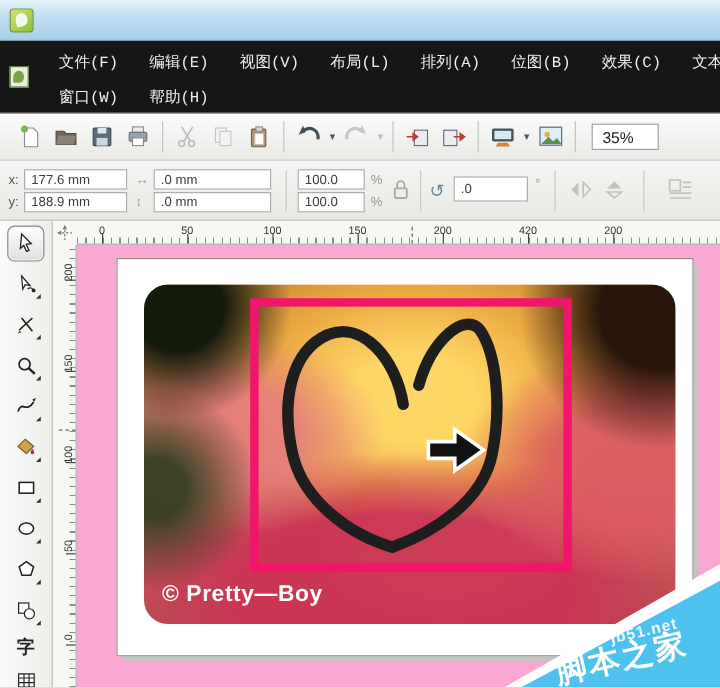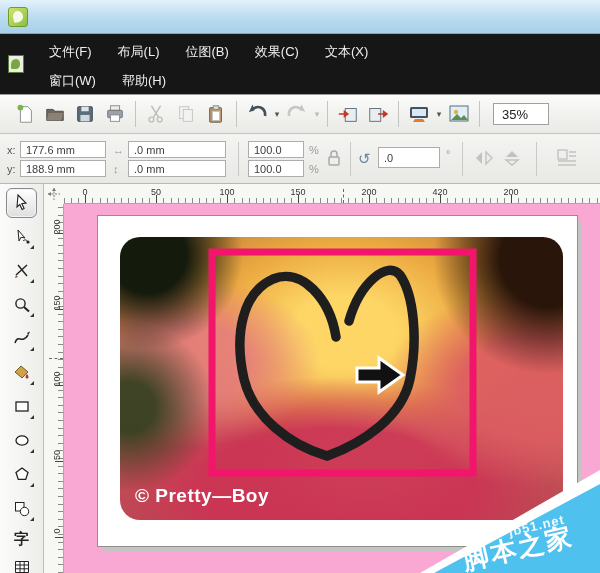--- a/index.html
+++ b/index.html
@@ -19,21 +19,21 @@
 
   
   .menubar { position:absolute; left:0; top:34px; width:600px; height:60px; background:#161616; overflow:hidden; }
   .menubar-icon { position:absolute; left:8px; top:21px; width:16px; height:18px;
     background:#e9efe2; border:1px solid #5d7a3a; }
   .menubar-icon:before { content:""; position:absolute; left:2px; top:3px; width:9px; height:10px;
     background:#79a643; border-radius:60% 50% 50% 15%; }
   .menurow { position:absolute; left:36px; display:flex; }
   .menurow.r1 { top:7px; }
   .menurow.r2 { top:36px; }
-  .menu-item { color:#efefef; font-size:13px; padding:2px 13px; white-space:nowrap; cursor:default; }
+  .menu-item { color:#efefef; font-size:13px; padding:2px 13px; white-space:nowrap; cursor:default;font-family:Liberation Mono, monospace; }
 
   
   .toolbar { position:absolute; left:0; top:94px; width:600px; height:40px;
     background:linear-gradient(#fbfbfa,#e9e9e6); border-top:1px solid #9b9b9b; border-bottom:1px solid #c2c2c0;
     display:flex; align-items:center; padding-left:10px; }
   .tbtn { width:28px; height:28px; display:flex; align-items:center; justify-content:center; position:relative; margin:0 1px; }
   .tsep { width:1px; height:26px; background:#c4c4c2; margin:0 5px; }
   .drop { font-size:9px; color:#555; width:10px; text-align:center; }
   .drop.dis { color:#bbb; }
   .zoombox { margin-left:8px; width:56px; height:22px; background:#fff; border:1px solid #a0a0a0;
@@ -111,21 +111,24 @@
 <div id="app">
 
   <div class="titlebar">
     <div class="app-icon"></div>
   </div>
 
   <div class="menubar">
     <div class="menubar-icon"></div>
     <div class="menurow r1">
       <span class="menu-item">文件(F)</span>
+      <span class="menu-item">编辑(E)</span>
+      <span class="menu-item">视图(V)</span>
       <span class="menu-item">布局(L)</span>
+      <span class="menu-item">排列(A)</span>
       <span class="menu-item">位图(B)</span>
       <span class="menu-item">效果(C)</span>
       <span class="menu-item">文本(X)</span>
     </div>
     <div class="menurow r2">
       <span class="menu-item">窗口(W)</span>
       <span class="menu-item">帮助(H)</span>
     </div>
   </div>
 

